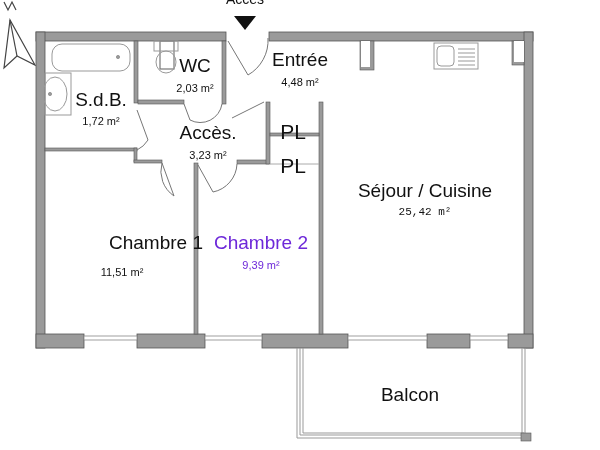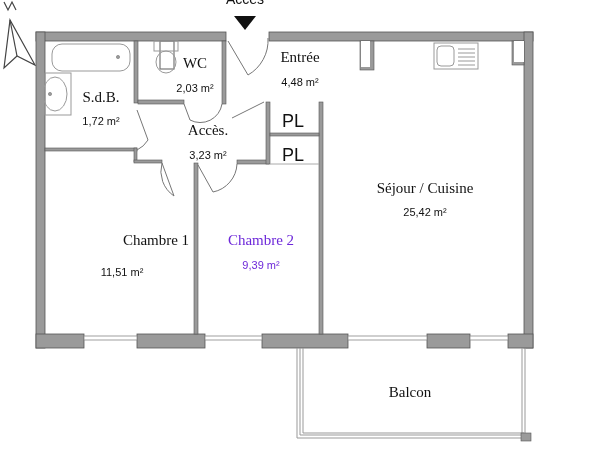--- a/index.html
+++ b/index.html
@@ -1,22 +1,22 @@
 <!DOCTYPE html>
 <html><head>
   <meta charset="utf-8">
   <style>
     html, body { margin: 0; padding: 0; background: #ffffff; }
     body { width: 600px; height: 450px; position: relative; overflow: hidden; font-family: "Liberation Sans", sans-serif; }
     svg.plan { position: absolute; left: 0; top: 0; width: 600px; height: 450px; }
     .label { position: absolute; color: #111; font-family: "Liberation Sans", sans-serif; white-space: nowrap; transform: translateX(-50%); text-align: center; }
-    .room-name { font-size: 15px; font-family: Liberation Serif, serif; }
+    .room-name { font-size: 19px; }
     .room-area { font-size: 11px; }
     .faded { color: #6d28d9; }
-    .pl { font-size: 18px; }
+    .pl { font-size: 21px; margin-top: 9px; }
     .access { font-size: 14px; }
   </style>
 </head>
 <body>
 
 <svg class="plan" viewBox="0 0 600 450" xmlns="http://www.w3.org/2000/svg">
 
   <g stroke="#444" stroke-width="1.2" fill="none">
     <path d="M4 2 L8 10 L12 2 L16 10"></path>
     <path d="M10 20 L4 68 L17 56 L35 65 Z"></path>
@@ -160,15 +160,15 @@
 <div class="label pl" style="left:293px; top:111px;">PL</div>
 <div class="label pl" style="left:293px; top:145px;">PL</div>
 
 <div class="label room-name" style="left:128px; top:232px;margin-left:28px;">Chambre 1</div>
 <div class="label room-area" style="left:122px; top:266px;">11,51 m²</div>
 
 <div class="label room-name faded" style="left:261px; top:232px;">Chambre 2</div>
 <div class="label room-area faded" style="left:261px; top:259px;">9,39 m²</div>
 
 <div class="label room-name" style="left:425px; top:180px;">Séjour / Cuisine</div>
-<div class="label room-area" style="left:425px; top:206px;">25,42 m²</div>
+<div class="label room-area" style="left:425px; top:206px;font-family:Liberation Mono, monospace;">25,42 m²</div>
 
 <div class="label room-name" style="left:410px; top:384px;">Balcon</div>
 
 </body></html>

